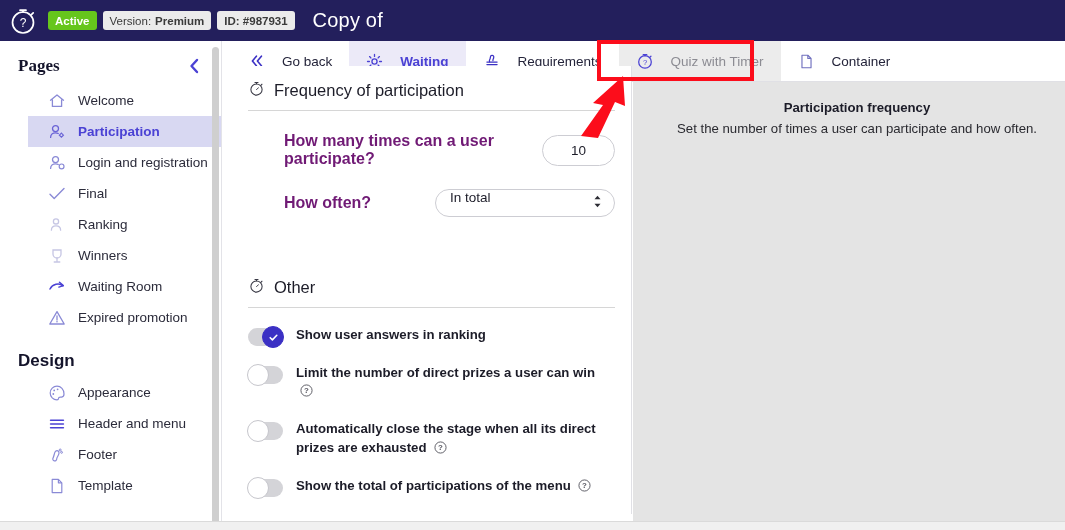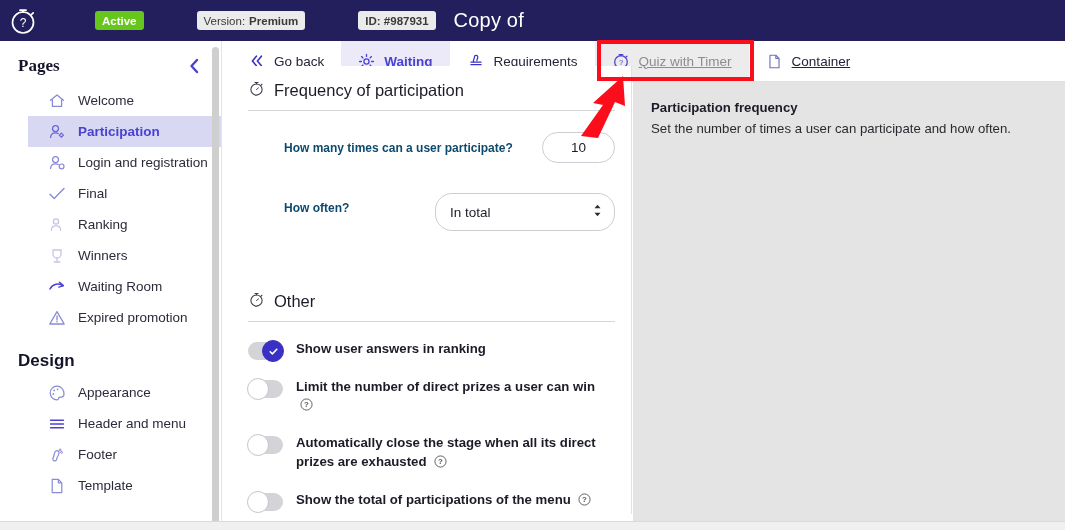--- a/index.html
+++ b/index.html
@@ -14,21 +14,21 @@
 
   
   .topbar{
     position:absolute; left:0; top:0; width:1065px; height:41px;
     background:#231f5c; display:flex; align-items:center; padding-left:8px;
   }
   .topbar-logo{ width:30px; height:30px; flex:0 0 auto; margin-right:10px; }
   .badge{
     display:inline-flex; align-items:center; justify-content:center;
     height:19px; border-radius:3px; padding:0 7px;
-    font-size:11.5px; font-weight:700; white-space:nowrap;margin-left:47px;
+    font-size:11.5px; font-weight:700; white-space:nowrap;
   }
   .badge-active{ background:#66c61c; color:#ffffff; margin-right:6px; }
   .badge-grey{ background:#ebebeb; color:#3a3a3a; font-weight:400; margin-right:6px; }
   .badge-grey b{ font-weight:700; }
   .topbar-title{
     color:#ffffff; font-size:20px; margin-left:12px; font-weight:400;
     letter-spacing:.2px;
   }
 
   
@@ -61,24 +61,23 @@
     background:#cfcfcf; border-radius:4px;
   }
 
   
   .tabbar{
     position:absolute; left:232px; top:41px; width:833px; height:41px;
     background:#ffffff; border-bottom:1px solid #e0e0e5;
     display:flex; align-items:stretch;
   }
   .tab{
-    display:flex; align-items:center; gap:9px; padding:0 17px;
+    display:flex; align-items:center; gap:17px; padding:0 17px;
     font-size:13.5px; color:#24243a; cursor:pointer; position:relative;
     white-space:nowrap;
-    text-decoration:underline;
   }
   .tab .ico{ display:flex; align-items:center; }
   .tab.selected{ background:#eceaf8; color:#4b42d4; font-weight:700; }
   .tab.selected:after{
     content:""; position:absolute; left:0; right:0; bottom:0; height:3px;
     background:#3b30c4;
   }
   .tab.hovered{ background:#ececec; color:#8c8c93; }
 
   
@@ -89,31 +88,31 @@
   }
   .section-head{
     display:flex; align-items:center; gap:9px;
     padding:14px 0 9px 0; border-bottom:1px solid #d6d6d6;
     font-size:16.5px; color:#1c1c28;
   }
   .section-head.other{ margin-top:46px; }
   .row{
     display:flex; align-items:center; margin-top:21px;
   }
-  .row-label{ font-size:12px; font-weight:700; color:#0c4a6e;padding-left:36px; }
+  .row-label{ font-size:16px; font-weight:700; color:#701a75;padding-left:36px; }
   .pill-input{
     width:73px; height:31px; border:1px solid #cdcdd3; border-radius:17px;
     background:#fff; font-size:13.5px; color:#1c1c28; text-align:center;
     font-family:"Liberation Sans", sans-serif; outline:none; margin-left:auto;
   }
   .pill-select{
-    width:180px; height:38px; border:1px solid #cdcdd3; border-radius:17px;
+    width:180px; height:28px; border:1px solid #cdcdd3; border-radius:17px;
     background:#fff; font-size:13.5px; color:#1c1c28;
     padding:0 26px 0 14px; margin-left:auto;
-    display:flex; align-items:center; position:relative; cursor:pointer;margin-top:9px;
+    display:flex; align-items:flex-start; position:relative; cursor:pointer;
   }
   .pill-select .arrows{ position:absolute; right:12px; top:50%; transform:translateY(-50%); }
   .toggle-row{ display:flex; align-items:flex-start; margin-top:18px; }
   .toggle-row:first-of-type{ margin-top:21px; }
   .switch{
     width:35px; height:18px; border-radius:10px; background:#d4d4d8;
     flex:0 0 35px; position:relative; margin-top:2px; cursor:pointer;
   }
   .switch .knob{
     position:absolute; top:-2px; left:-1px; width:22px; height:22px;
@@ -125,21 +124,21 @@
   }
   .toggle-label{
     margin-left:13px; font-size:13.2px; font-weight:700; color:#1c1c28;
     line-height:1.38; max-width:305px;
   }
   .help-ico{ display:inline-block; vertical-align:-2px; margin-left:4px; }
 
   
   .right{
     position:absolute; left:633px; top:82px; width:432px; height:448px;
-    background:#e4e4e4; padding:18px 2px 0 18px;
+    background:#e4e4e4; padding:18px 2px 0 18px;text-align:center;
   }
   .right h3{ margin:0 0 5px 0; font-size:13.2px; font-weight:700; color:#1c1c28; }
   .right p{ margin:0; font-size:13.2px; color:#2a2a30; line-height:1.4; }
 
   
   .anno-box{
     position:absolute; left:597px; top:40px; width:157px; height:41px;
     border:4px solid #fc0d1b; pointer-events:none; z-index:40;
   }
   .anno-arrow{

